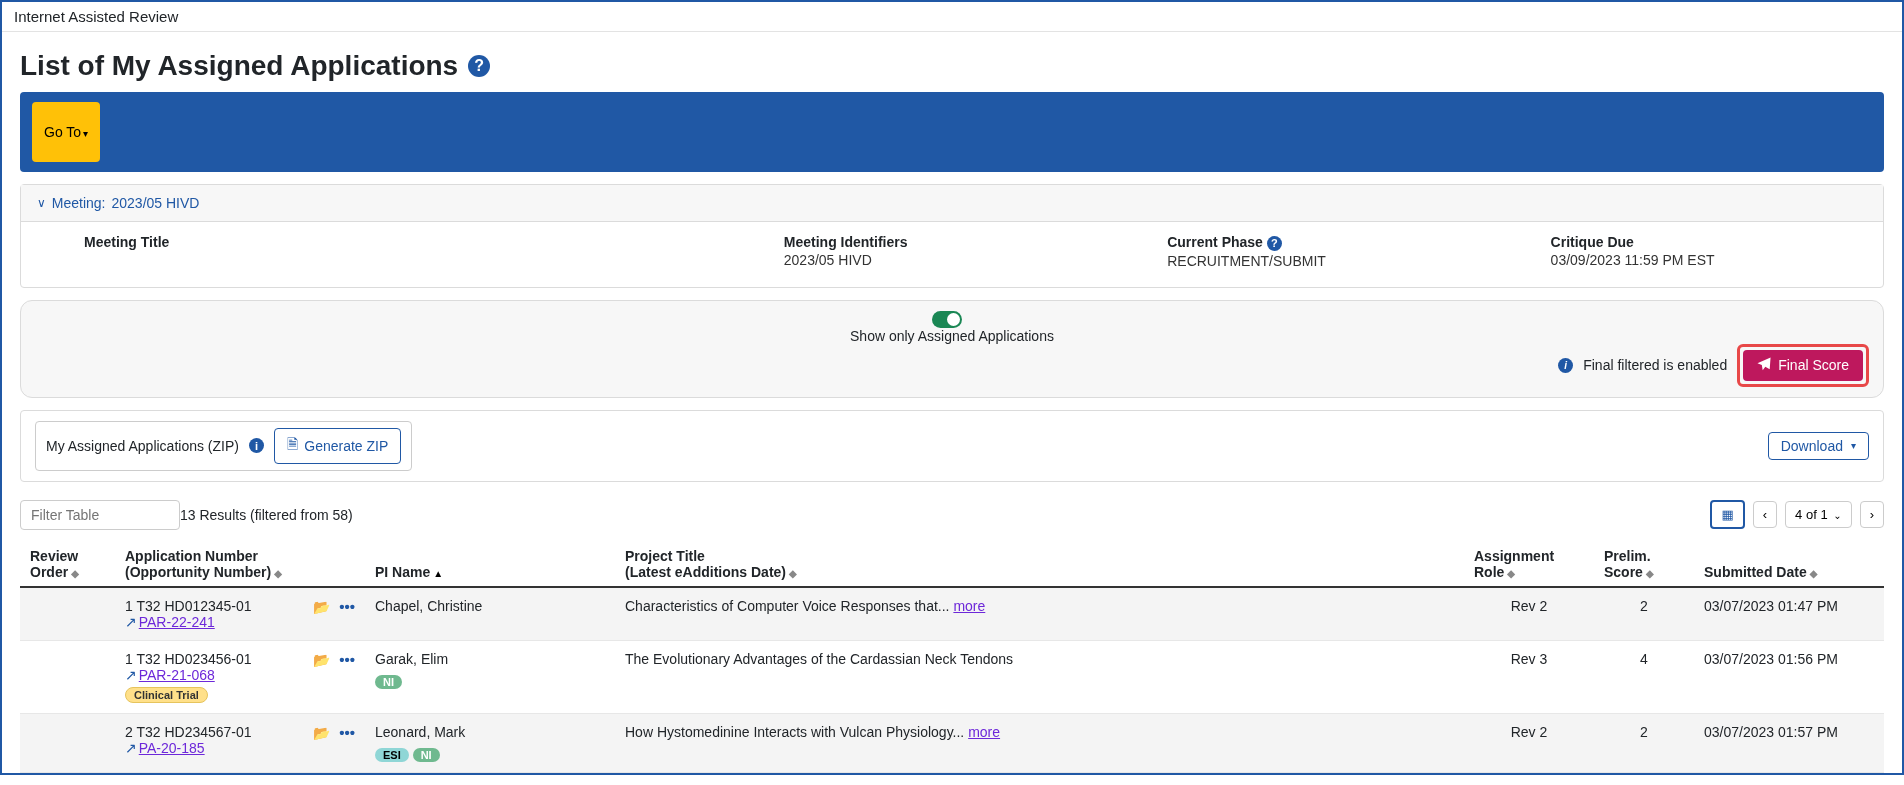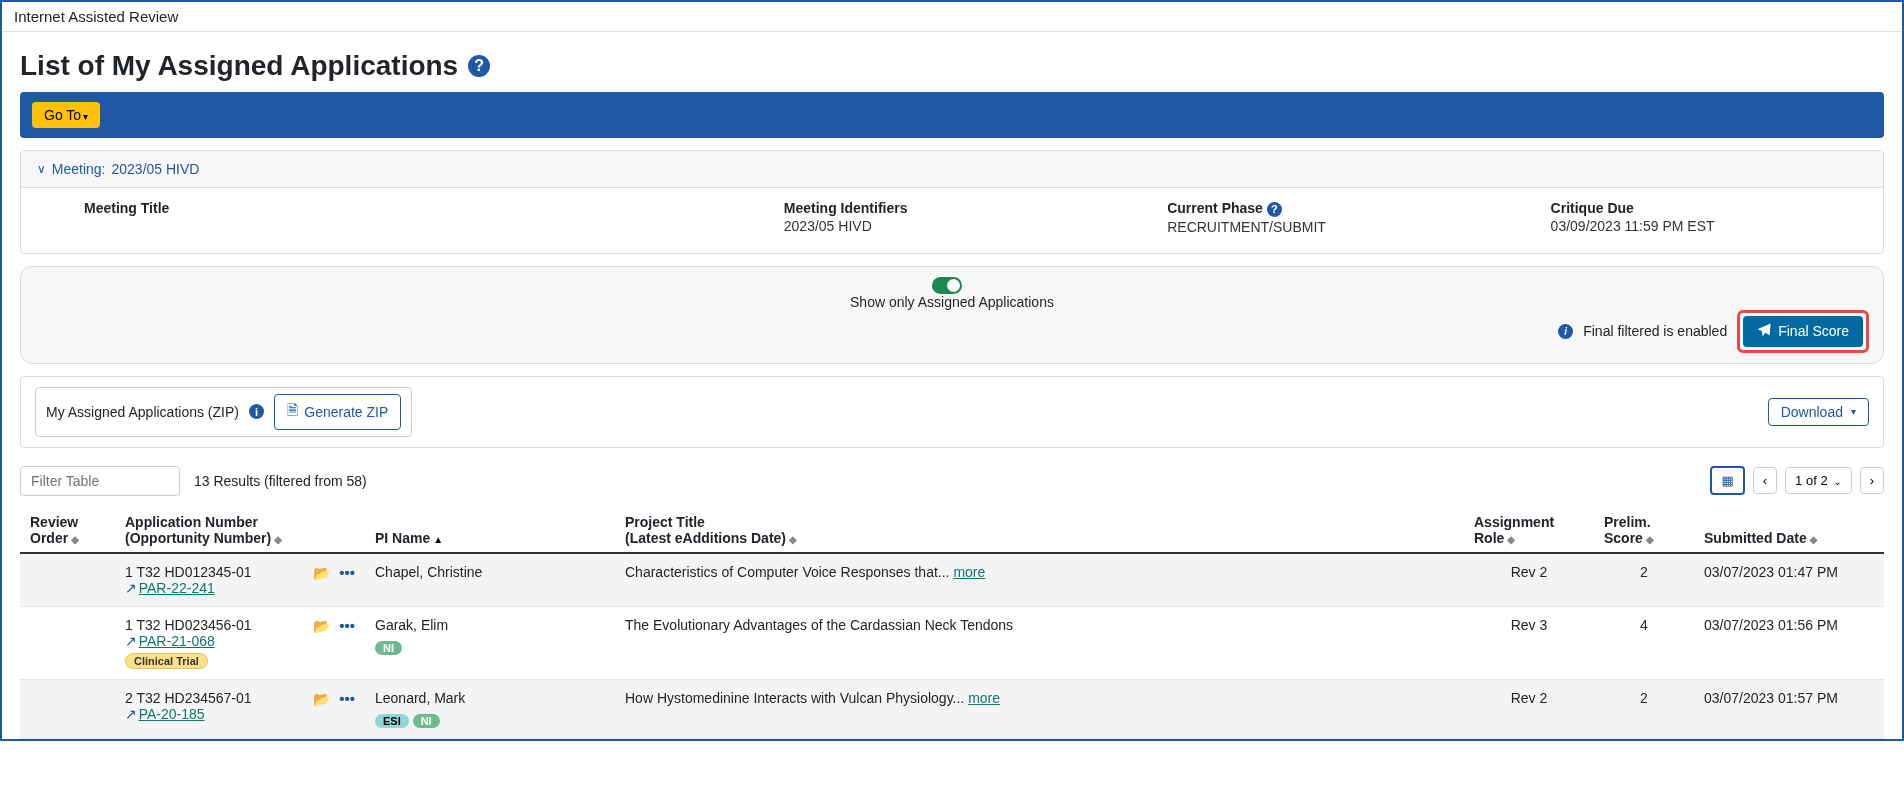--- a/index.html
+++ b/index.html
@@ -38,21 +38,21 @@
   vertical-align: middle;
 }
 .blue-bar {
   background: #2058a5;
   padding: 10px 12px;
   border-radius: 4px;
 }
 .goto-btn {
   background: #ffc107;
   border: none;
-  padding: 5px 12px;
+  padding: 22px 12px;
   border-radius: 4px;
   font-size: 14px;
   cursor: pointer;
 }
 .caret-down { font-size: 10px; margin-left: 2px; }
 .panel {
   border: 1px solid #dbdbdb;
   border-radius: 4px;
   margin-top: 12px;
 }
@@ -106,21 +106,21 @@
   background: #2058a5; color: #fff;
   display: inline-flex; align-items: center; justify-content: center;
   font-size: 10px; font-weight: bold; font-style: italic;
 }
 .final-score-box {
   border: 3px solid #e84848;
   border-radius: 6px;
   padding: 3px;
 }
 .final-score-btn {
-  background: #0369a1;
+  background: #be185d;
   color: #fff;
   border: none;
   padding: 7px 14px;
   border-radius: 4px;
   font-size: 14px;
   cursor: pointer;
   display: inline-flex; align-items: center; gap: 7px;
 }
 .zip-bar {
   border: 1px solid #dbdbdb;
@@ -145,21 +145,20 @@
   padding: 5px 12px;
   border-radius: 4px;
   font-size: 14px;
   cursor: pointer;
   display: inline-flex; align-items: center; gap: 6px;
 }
 .table-controls {
   display: flex;
   align-items: center;
   margin-top: 18px;
-  gap: 14px;
 }
 .filter-input {
   border: 1px solid #ccc;
   border-radius: 4px;
   padding: 6px 10px;
   font-size: 14px;
   width: 160px;
 }
 .pager { margin-left: auto; display: flex; align-items: center; gap: 8px; }
 .pager-btn {
@@ -187,21 +186,21 @@
 }
 .sort-icon { color: #888; font-size: 10px; margin-left: 3px; }
 .sort-icon.active { color: #000; }
 table.data tbody td {
   padding: 10px 10px;
   border-bottom: 1px solid #e7e7e7;
   vertical-align: top;
 }
 table.data tbody tr.gray { background: #f4f4f4; }
 .app-num { display: block; }
-.link { color: #0f766e; text-decoration: underline; cursor: pointer; }
+.link { color: #6d28d9; text-decoration: underline; cursor: pointer; }
 .ext-icon { color: #2058a5; margin-right: 2px; }
 .row-icons { float: right; display: inline-flex; gap: 8px; color: #2058a5; font-size: 15px; }
 .folder-icon::before { content: "📂"; font-size: 14px; }
 .dots-icon { letter-spacing: 0; font-weight:bold; }
 .badge {
   display: inline-block;
   border-radius: 10px;
   font-size: 11px;
   font-weight: 600;
   padding: 1px 8px;
@@ -299,21 +298,21 @@
     </div>
   </div>
 
   <div class="table-controls">
     <input class="filter-input" placeholder="Filter Table" style="">
     <span>13 Results (filtered from 58)</span>
     <div class="pager">
       <button class="pager-btn active"><span class="grid-icon">▦</span></button>
       <button class="pager-btn">‹</button>
       <button class="pager-btn">
-        <span>1 of 2</span>
+        <span>4 of 1</span>
         <span class="caret-down">⌄</span>
       </button>
       <button class="pager-btn">›</button>
     </div>
   </div>
 
   <table class="data">
     <thead>
       <tr>
         <th class="col-revorder">

